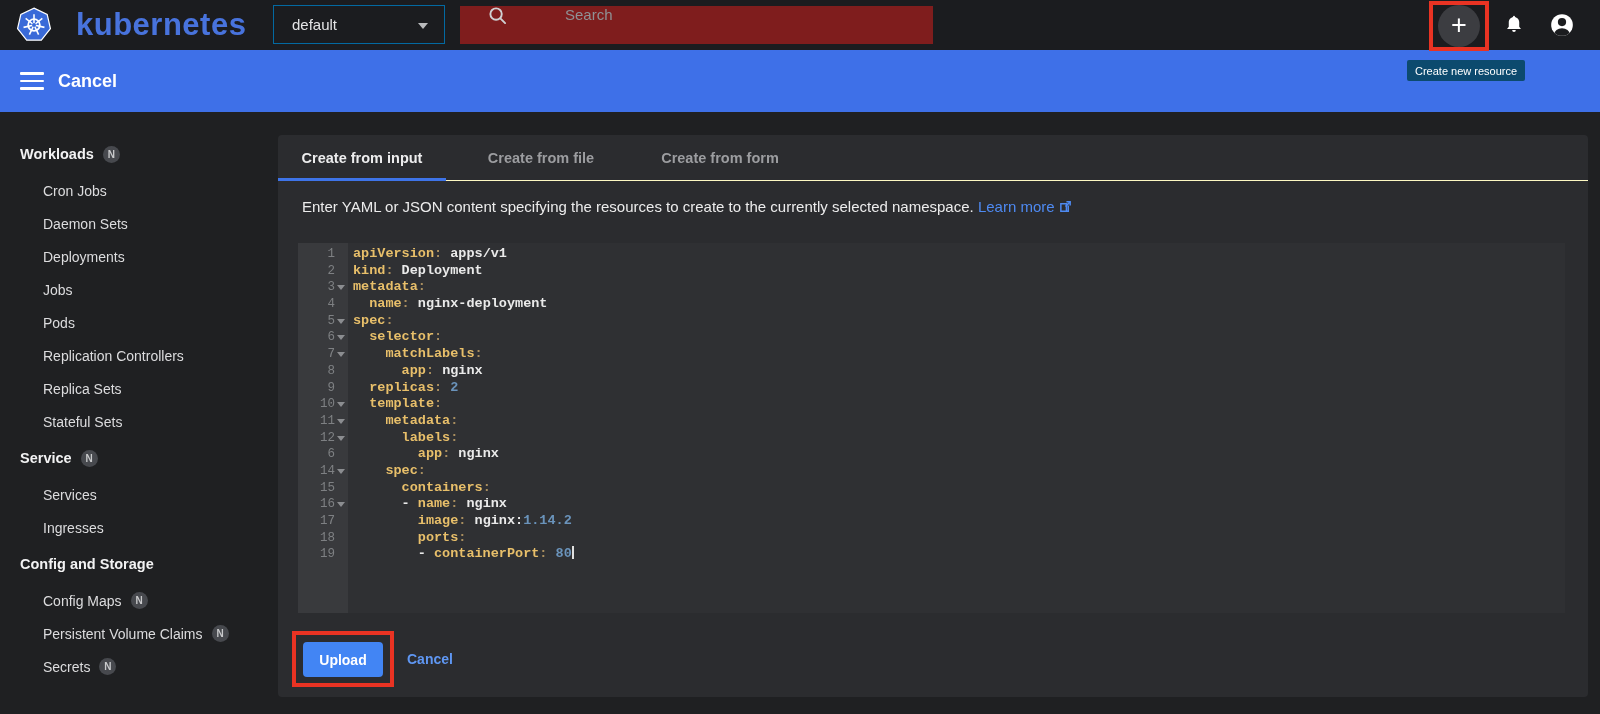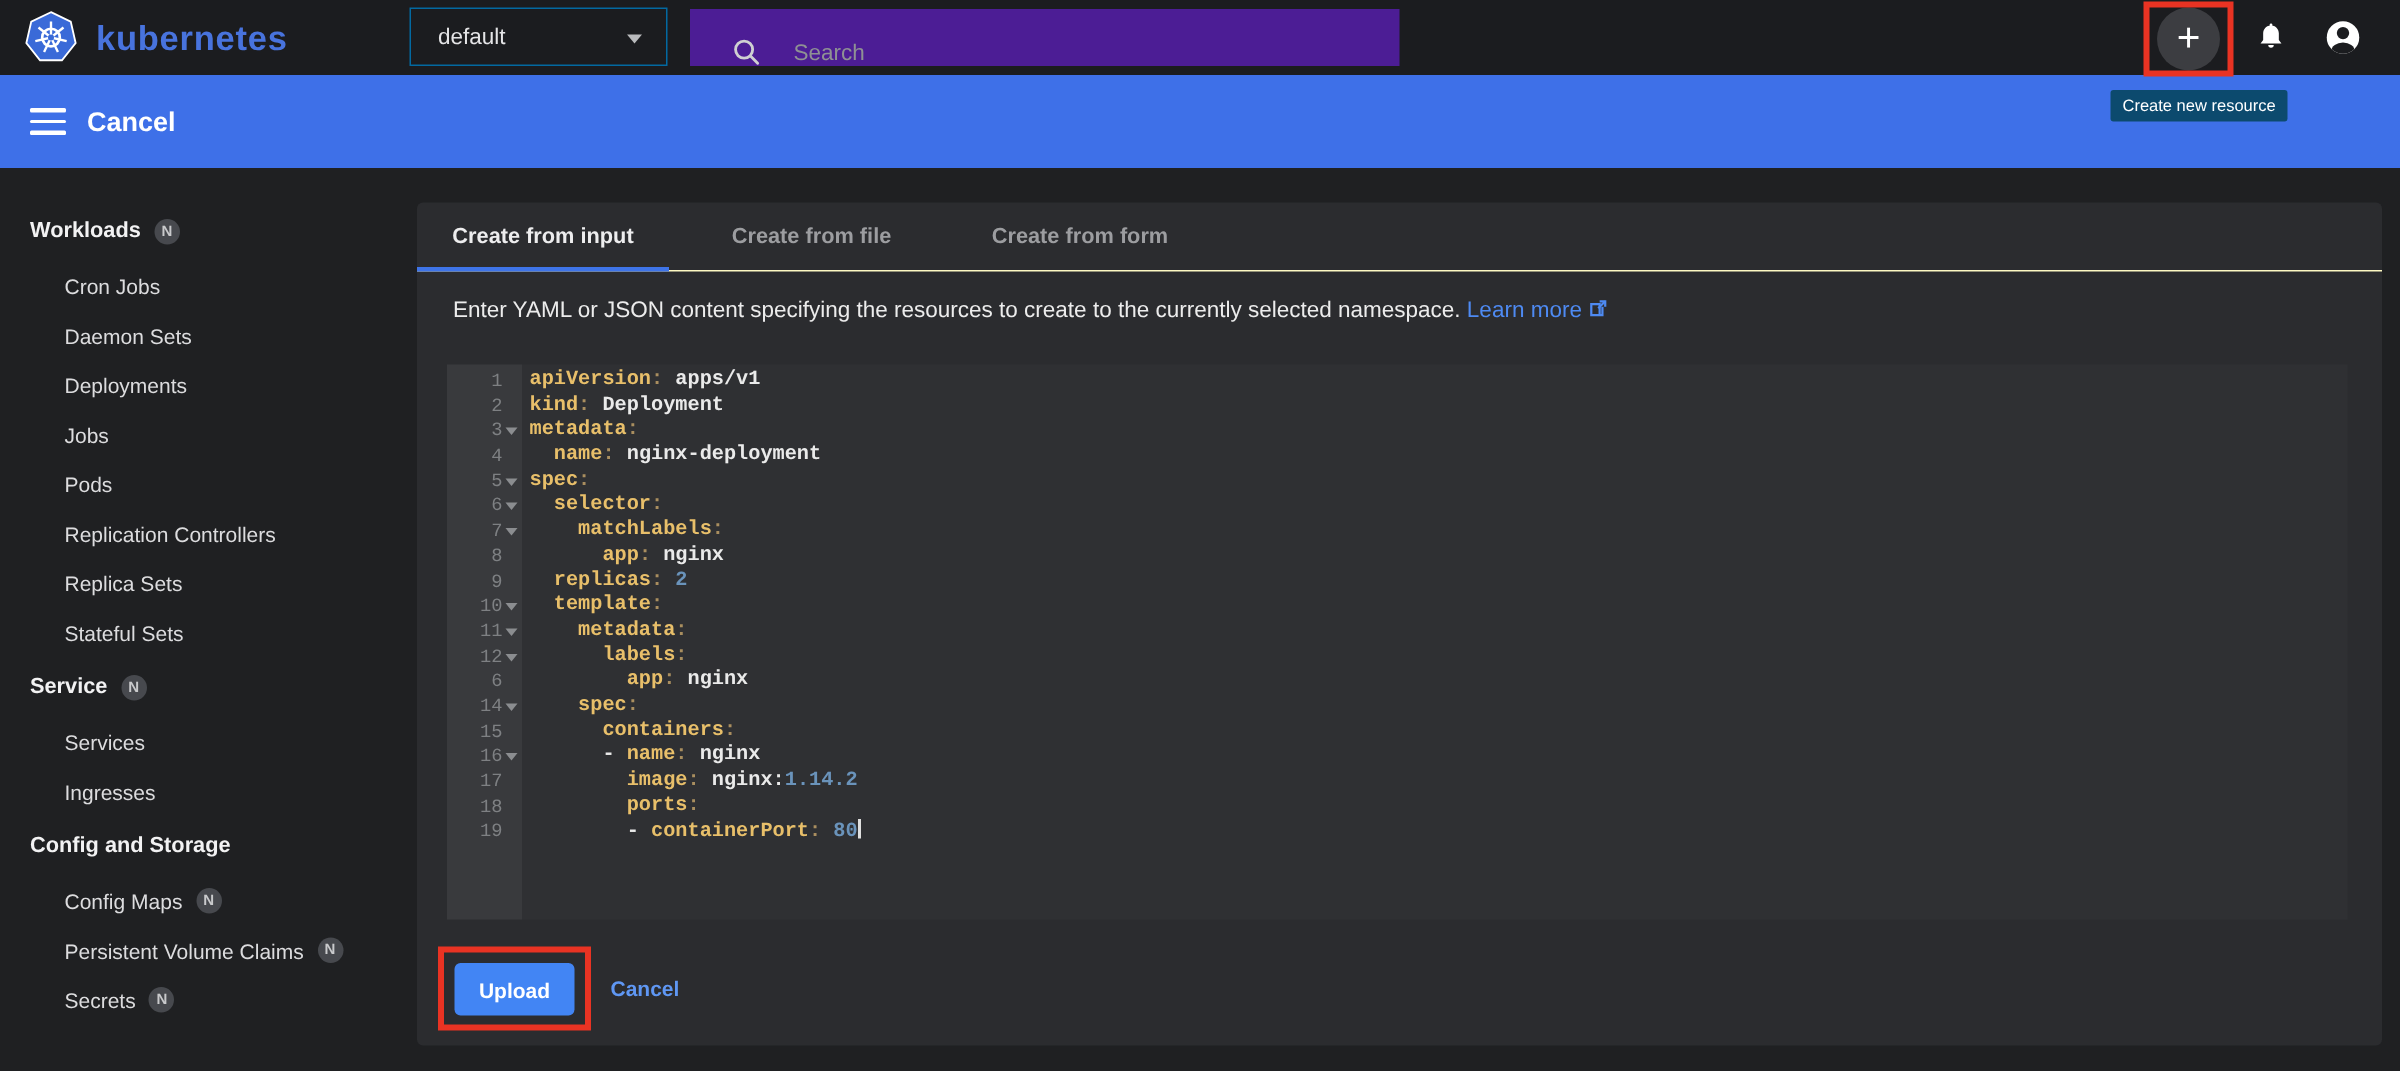--- a/index.html
+++ b/index.html
@@ -3,29 +3,29 @@
 <meta charset="utf-8">
 <style>
   * { margin:0; padding:0; box-sizing:border-box; }
   html,body { width:1600px; height:714px; overflow:hidden; background:#1f2022;
     font-family:"Liberation Sans", sans-serif; }
   .stage { position:absolute; inset:0; width:1600px; height:714px; }
 
   
   .topbar { position:absolute; left:0; top:0; width:1600px; height:50px; background:#1b1c1f; z-index:10; }
   .logo { position:absolute; left:16px; top:7px; width:36px; height:36px; }
-  .brand { position:absolute; left:64px; top:0; height:50px; line-height:50px;
-    font-size:23px; font-weight:bold; color:#4873dd; letter-spacing:0.5px; }
+  .brand { position:absolute; left:76px; top:0; height:50px; line-height:50px;
+    font-size:31px; font-weight:bold; color:#4873dd; letter-spacing:0.5px; }
   .ns-select { position:absolute; left:273px; top:5px; width:172px; height:39px;
     border:1px solid #0369a1; display:flex; align-items:center; padding-left:18px;
     color:#e4e4e6; font-size:15px; cursor:pointer; }
   .ns-caret { position:absolute; right:16px; top:17px; width:0; height:0;
     border-left:5px solid transparent; border-right:5px solid transparent; border-top:6px solid #b9babc; }
   .searchbar { position:absolute; left:460px; top:6px; width:473px; height:38px;
-    background:#4c1d95; display:flex; align-items:flex-end; }
+    background:#7f1d1d; display:flex; align-items:flex-start;gap:36px; }
   .search-icon { margin-left:28px; }
   .search-ph { margin-left:22px; color:#8f9194; font-size:15px; }
   .plus-btn { position:absolute; left:1438px; top:5px; width:42px; height:42px; border-radius:50%;
     background:#3c3d41; color:#fff; display:flex; align-items:center; justify-content:center; cursor:pointer; }
   .plus-glyph { font-size:27px; font-weight:300; line-height:1; margin-top:-2px; }
   .icon-btn { position:absolute; top:9px; width:32px; height:32px; display:flex; align-items:center; justify-content:center; cursor:pointer; }
 
   
   .appbar { position:absolute; left:0; top:50px; width:1600px; height:62px; background:#3e70e8; z-index:5; }
   .hamburger { position:absolute; left:20px; top:22px; width:24px; height:18px; cursor:pointer; }

